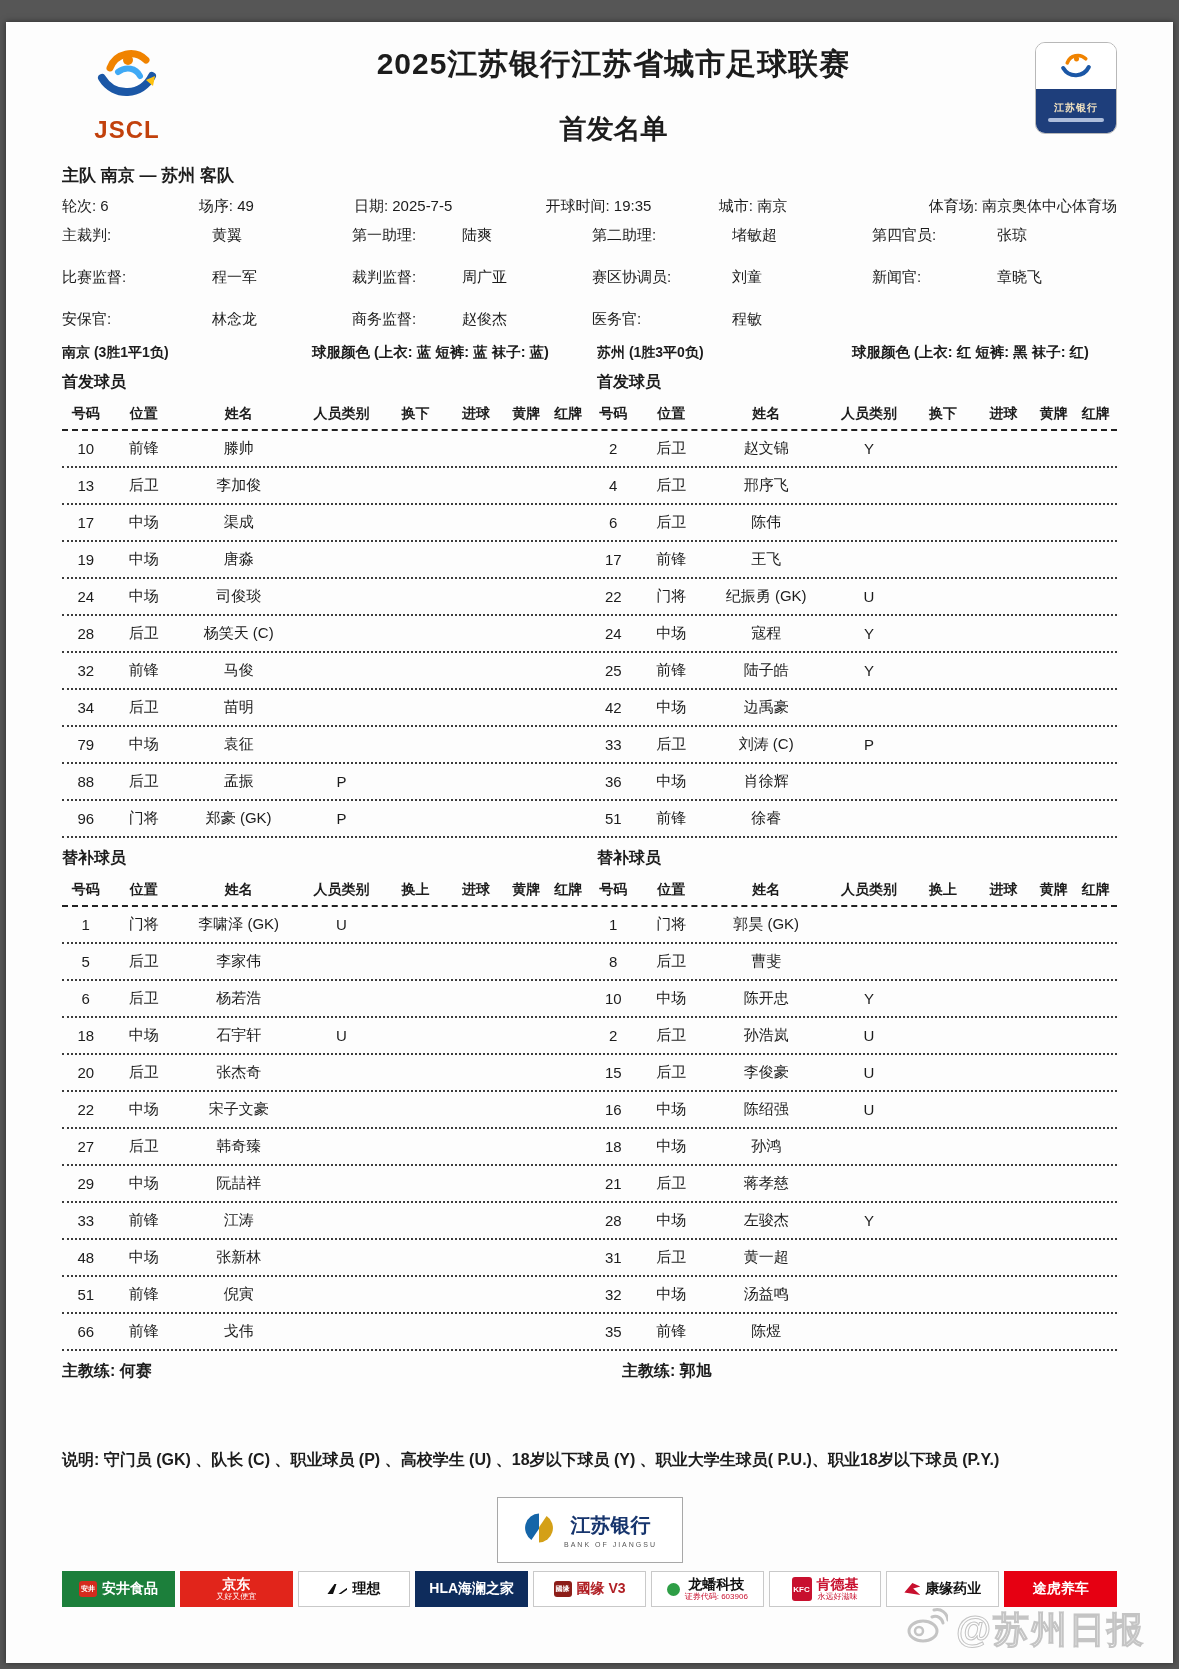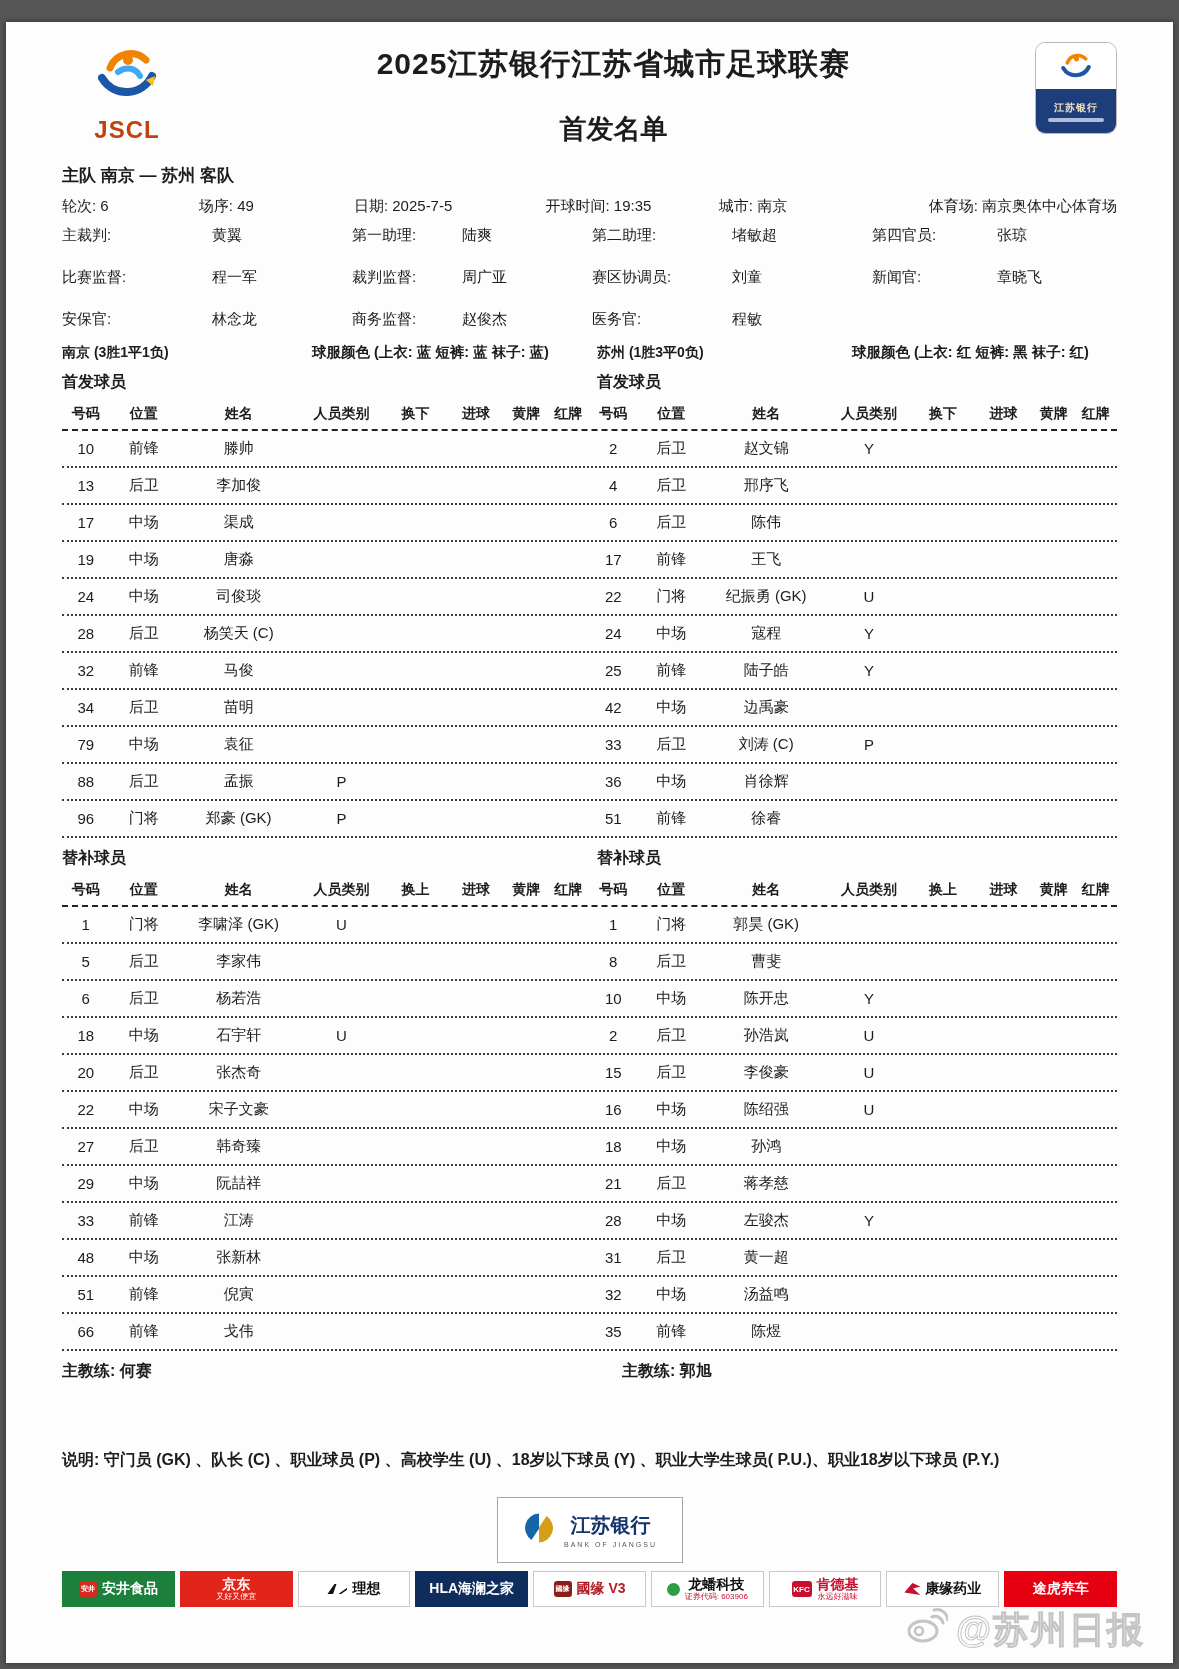--- a/index.html
+++ b/index.html
@@ -750,21 +750,21 @@
         <span>國缘 V3</span>
       </div>
       <div class="chip" style="background: rgb(255, 255, 255); color: rgb(17, 17, 17); border: 1px solid rgb(201, 201, 201);">
         <span class="mark" style="width: 13px; height: 13px; border-radius: 50%; background: rgb(46, 158, 70);"></span>
         <span style="display: flex; flex-direction: column; align-items: center; line-height: 1.1;">
           <span>龙蟠科技</span>
           <span class="sub" style="color: rgb(200, 16, 46);">证券代码: 603906</span>
         </span>
       </div>
       <div class="chip" style="background: rgb(255, 255, 255); color: rgb(200, 16, 46); border: 1px solid rgb(201, 201, 201);">
-        <span class="mark" style="min-width: 20px; height: 16px; border-radius: 3px; background: rgb(200, 16, 46); color: rgb(255, 255, 255); font-size: 8px; font-weight: bold;">KFC</span>
+        <span class="mark" style="min-width: 20px; height: 24px; border-radius: 3px; background: rgb(200, 16, 46); color: rgb(255, 255, 255); font-size: 8px; font-weight: bold;">KFC</span>
         <span style="display: flex; flex-direction: column; align-items: center; line-height: 1.1;">
           <span>肯德基</span>
           <span class="sub">永远好滋味</span>
         </span>
       </div>
       <div class="chip" style="background: rgb(255, 255, 255); color: rgb(17, 17, 17); border: 1px solid rgb(201, 201, 201);">
         <span class="mark" style="width: 16px; height: 12px; background: rgb(200, 16, 46); clip-path: polygon(0px 80%, 50% 0px, 100% 30%, 55% 45%, 100% 100%);"></span>
         <span>康缘药业</span>
       </div>
       <div class="chip" style="background: rgb(230, 0, 18); color: rgb(255, 255, 255); border: 1px solid transparent;">

